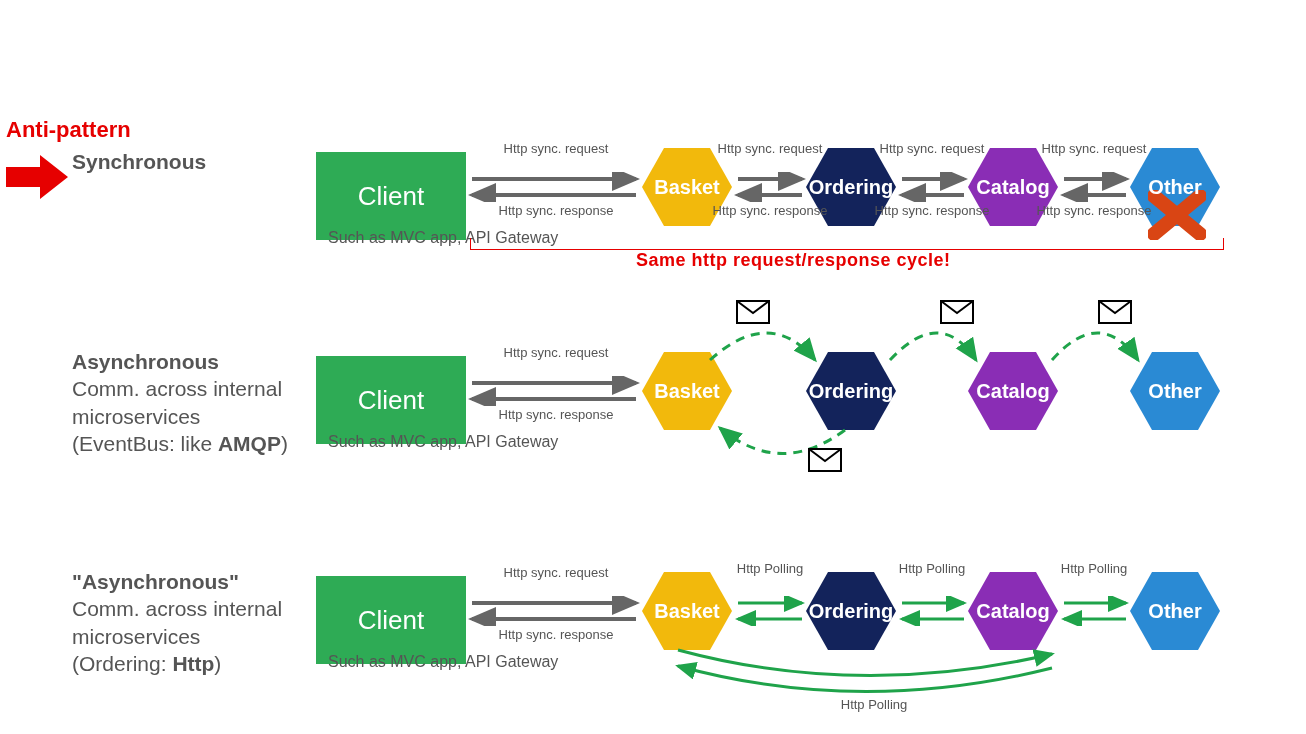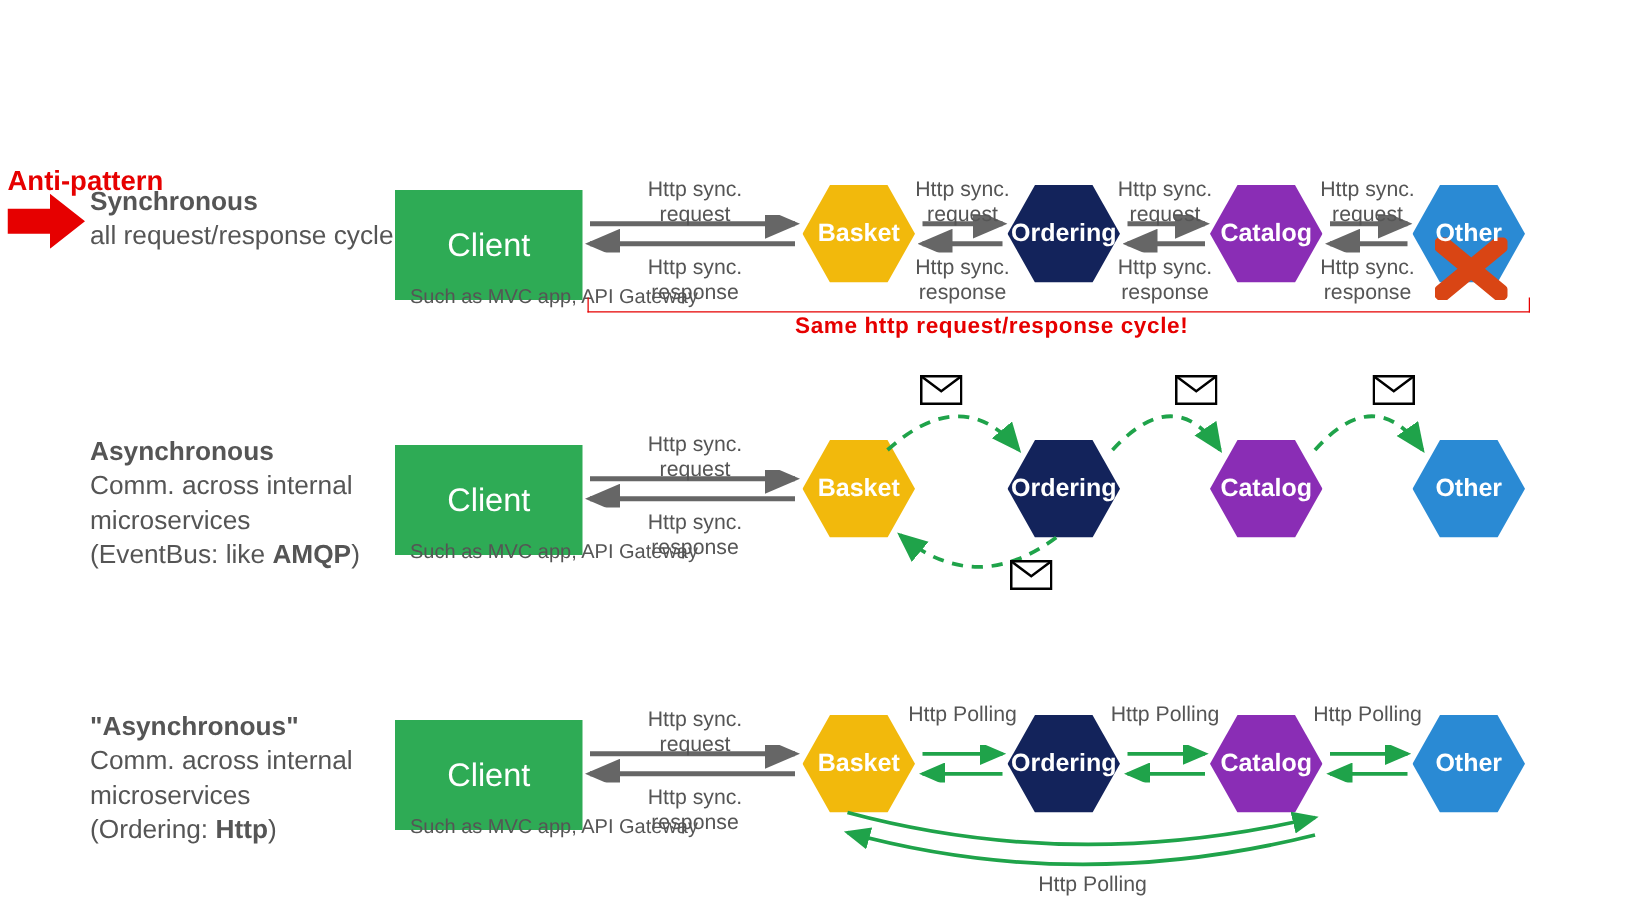--- a/index.html
+++ b/index.html
@@ -1,32 +1,32 @@
 <!DOCTYPE html>
 <html><head>
 <meta charset="utf-8">
 <style>
   * { box-sizing: border-box; margin: 0; padding: 0; }
   html, body { width: 1306px; height: 734px; background: #fff; font-family: "Segoe UI", Arial, sans-serif; color: #333; }
   .page { position: relative; width: 1306px; height: 734px; }
   .title { position: absolute; left: 60px; top: 20px; font-size: 40px; font-weight: 400; color: #222; }
-  .antipattern { position: absolute; left: 6px; top: 117px; font-size: 22px; font-weight: 700; color: #e60000; margin-top: 15px; }
+  .antipattern { position: absolute; left: 6px; top: 117px; font-size: 22px; font-weight: 700; color: #e60000; }
   .red-arrow { position: absolute; left: 6px; top: 155px; }
 
   .sec-label { position: absolute; width: 245px; font-size: 21px; color: #555; line-height: 1.3; }
   .sec-label b { font-weight: 700; }
 
   .client-caption { position: absolute; font-size: 16px; color: #555; line-height: 1.25; }
 
   .client-box { position: absolute; width: 150px; height: 88px; background: #2eab55; display: flex; align-items: center; justify-content: center; color: #fff; font-size: 26px; font-weight: 400; }
   .hex { position: absolute; width: 90px; height: 78px; display: flex; align-items: center; justify-content: center; color: #fff; font-weight: 700; font-size: 20px; }
   .hex svg { position: absolute; left: 0; top: 0; }
   .hex span { position: relative; z-index: 2; }
 
-  .arrow-lbl { position: absolute; font-size: 17px; color: #555; text-align: center; line-height: 1.15; width: 120px; }
+  .arrow-lbl { position: absolute; font-size: 13px; color: #555; text-align: center; line-height: 1.15; width: 120px; }
   .same-cycle { position: absolute; font-size: 18px; font-weight: 700; color: #e60000; letter-spacing: 0.5px; }
 
   .dbl-arrow { position: absolute; }
   .grn-arrow { position: absolute; }
 
   .envelope { position: absolute; }
 
   .bracket { position: absolute; border: 1.5px solid #e60000; border-top: none; height: 12px; }
 
   .bigx { position: absolute; }
@@ -36,21 +36,20 @@
 <div class="page">
 
 <div class="antipattern">Anti-pattern</div>
 
 <svg class="red-arrow" width="62" height="44" viewBox="0 0 62 44">
   <polygon points="0,12 34,12 34,0 62,22 34,44 34,32 0,32" fill="#e60000"></polygon>
 </svg>
 
 <div class="sec-label" style="left:72px; top:148px;">
   <b>Synchronous</b><br>
-  <span>all request/response cycle</span>
 </div>
 
 <div class="client-box" style="left:316px; top:152px;">
       <span>Client</span>
     </div>
 <div class="client-caption" style="left:328px; top:228px;">Such as MVC app, API Gateway</div>
 
 <div class="hex" style="left:642px; top:148px;">
   <svg width="90" height="78">
         <polygon points="22,0 68,0 90,39 68,78 22,78 0,39" fill="#f2b90c"></polygon>

